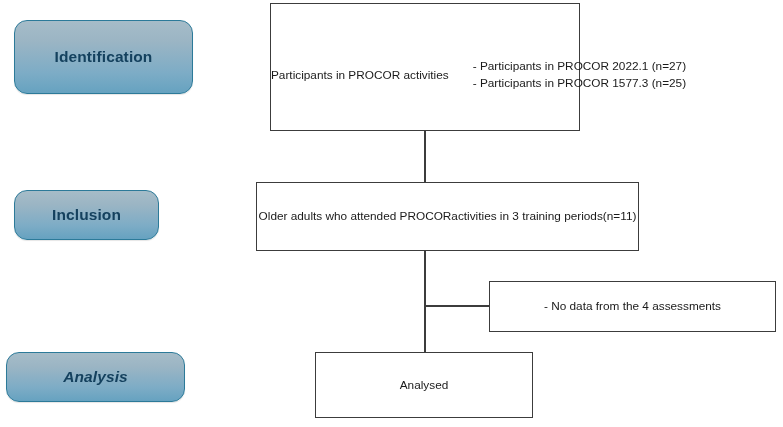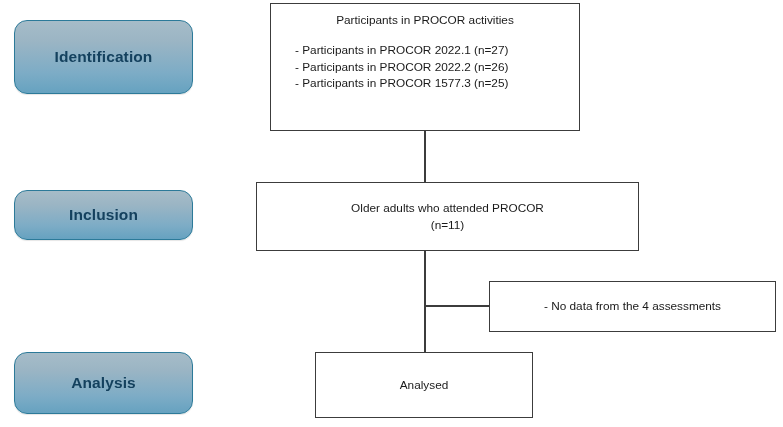--- a/index.html
+++ b/index.html
@@ -32,37 +32,38 @@
   }
   .stage-pill .stage-label {
     font-size: 15.5px;
     font-weight: bold;
     color: #14415e;
     letter-spacing: 0.1px;
     white-space: nowrap;
   }
 
   #pill-identification { left: 14px;  top: 20px;  width: 179px; height: 74px; align-items: center; }
-  #pill-inclusion      { left: 14px;  top: 190px; width: 179px; height: 50px; }
-  #pill-analysis       { left: 14px;  top: 352px; width: 179px; height: 62px; }
+  #pill-inclusion      { left: 14px;  top: 190px; width: 145px; height: 50px; }
+  #pill-analysis       { left: 6px;  top: 352px; width: 179px; height: 50px; font-style: italic; }
 
   
   .flow-box {
     position: absolute;
     box-sizing: border-box;
     border: 1.6px solid #3c3c3c;
     background: #ffffff;
     color: #1a1a1a;
   }
   .flow-box .box-inner {
     width: 100%;
     height: 100%;
     display: flex;
-    flex-direction: column;
+    flex-direction: row;
     justify-content: center;
+    align-items: center;
   }
   .box-line {
     font-size: 11.8px;
     line-height: 1.42;
     color: #1a1a1a;
     text-align: center;
     white-space: nowrap;
   }
   .box-line.left {
     text-align: left;
@@ -124,29 +125,29 @@
   <div class="connector v" id="conn-id-to-inc"></div>
   <div class="connector v" id="conn-inc-to-ana"></div>
   <div class="connector h" id="conn-trunk-to-exc"></div>
 
   <div class="flow-box" id="box-identification">
     <div class="box-inner">
       <div class="box-line">Participants in PROCOR activities</div>
       <div class="spacer-line"></div>
       <div class="bullets">
         <div class="box-line left">- Participants in PROCOR 2022.1 (n=27)</div>
-        <div class="box-line left">- Participants in PROCOR 2022.2 (n=26)</div>
         <div class="box-line left">- Participants in PROCOR 1577.3 (n=25)</div>
       </div>
     </div>
   </div>
 
   <div class="flow-box" id="box-inclusion">
     <div class="box-inner">
       <div class="box-line">Older adults who attended PROCOR</div>
+      <div class="box-line">activities in 3 training periods</div>
       <div class="box-line">(n=11)</div>
     </div>
   </div>
 
   <div class="flow-box" id="box-excluded">
     <div class="box-inner">
       <div class="box-line">- No data from the 4 assessments</div>
     </div>
   </div>
 

